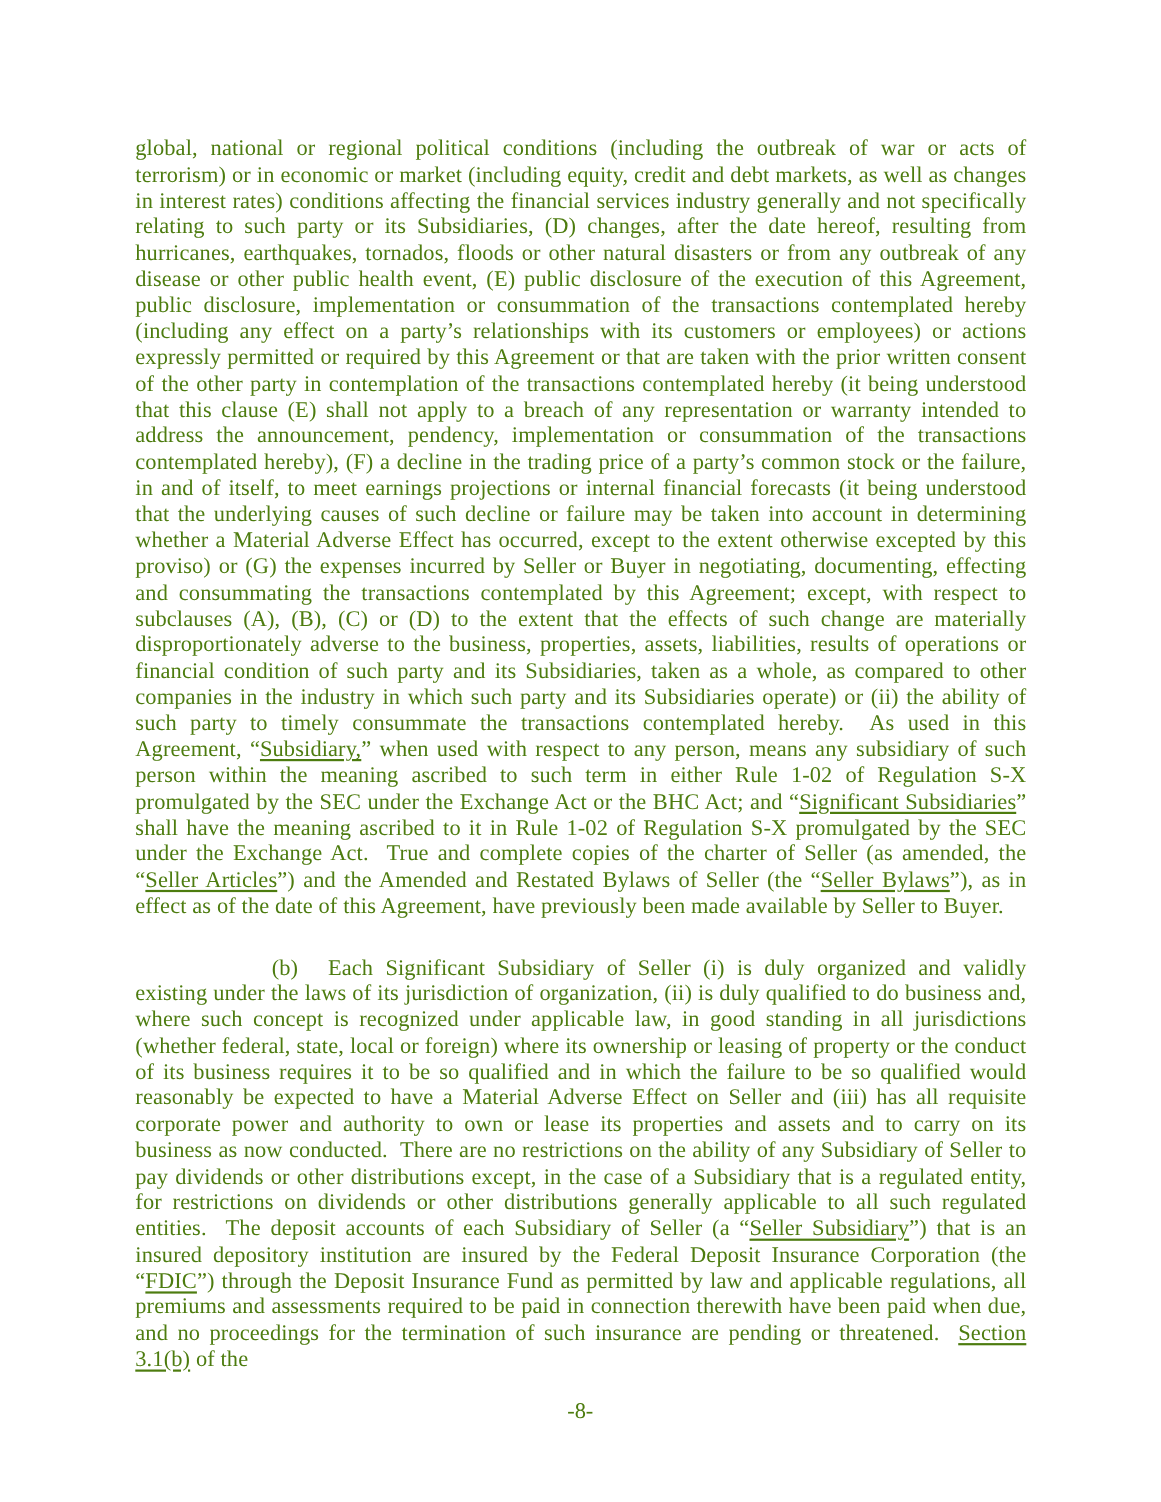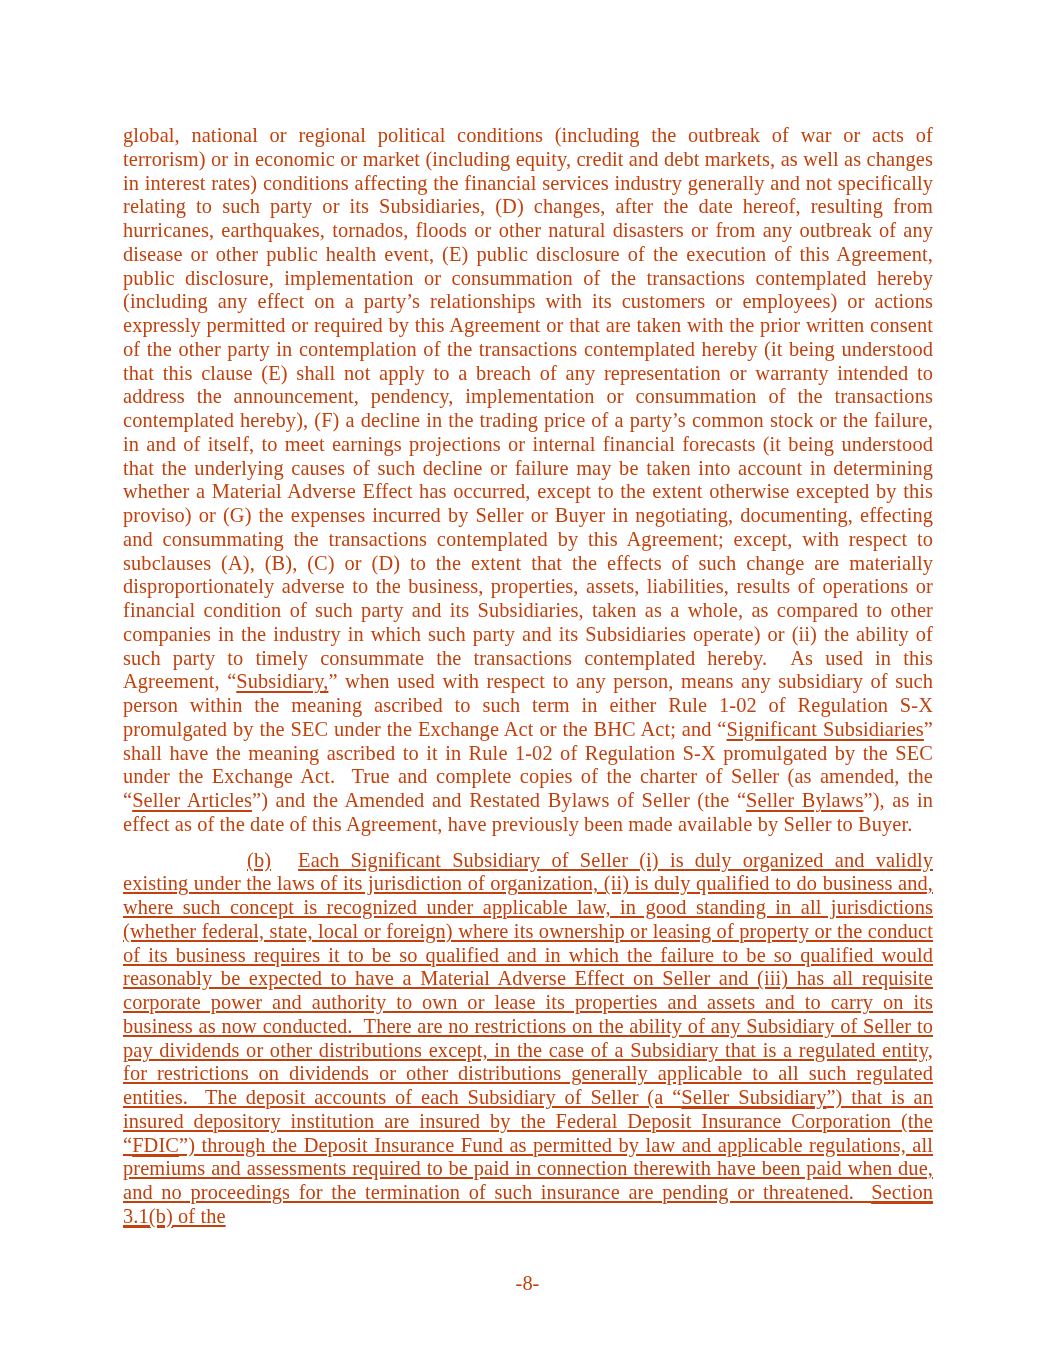--- a/index.html
+++ b/index.html
@@ -5,40 +5,39 @@
   html, body {
     margin: 0;
     padding: 0;
     background: #ffffff;
   }
   .page {
     position: relative;
     width: 1055px;
     height: 1365px;
     background: #ffffff;
-    color: #c2410c;
+    color: #4d7c0f;
     font-family: "Liberation Serif", "DejaVu Serif", serif;
     overflow: hidden;
   }
   .content {
     position: absolute;
     left: 123px;
     top: 124px;
     width: 810px;
   }
   p.para {
     margin: 0;
     font-size: 20.4px;
     line-height: 23.75px;
     text-align: justify;
     letter-spacing: 0.1px;
   }
   p.para + p.para {
-    margin-top: 12px;
-    text-decoration: underline;
+    margin-top: 32px;
   }
   p.para.indent {
     text-indent: 124px;
   }
   .label-gap {
     display: inline-block;
     width: 27px;
   }
   .defined-term {
     text-decoration: underline;

